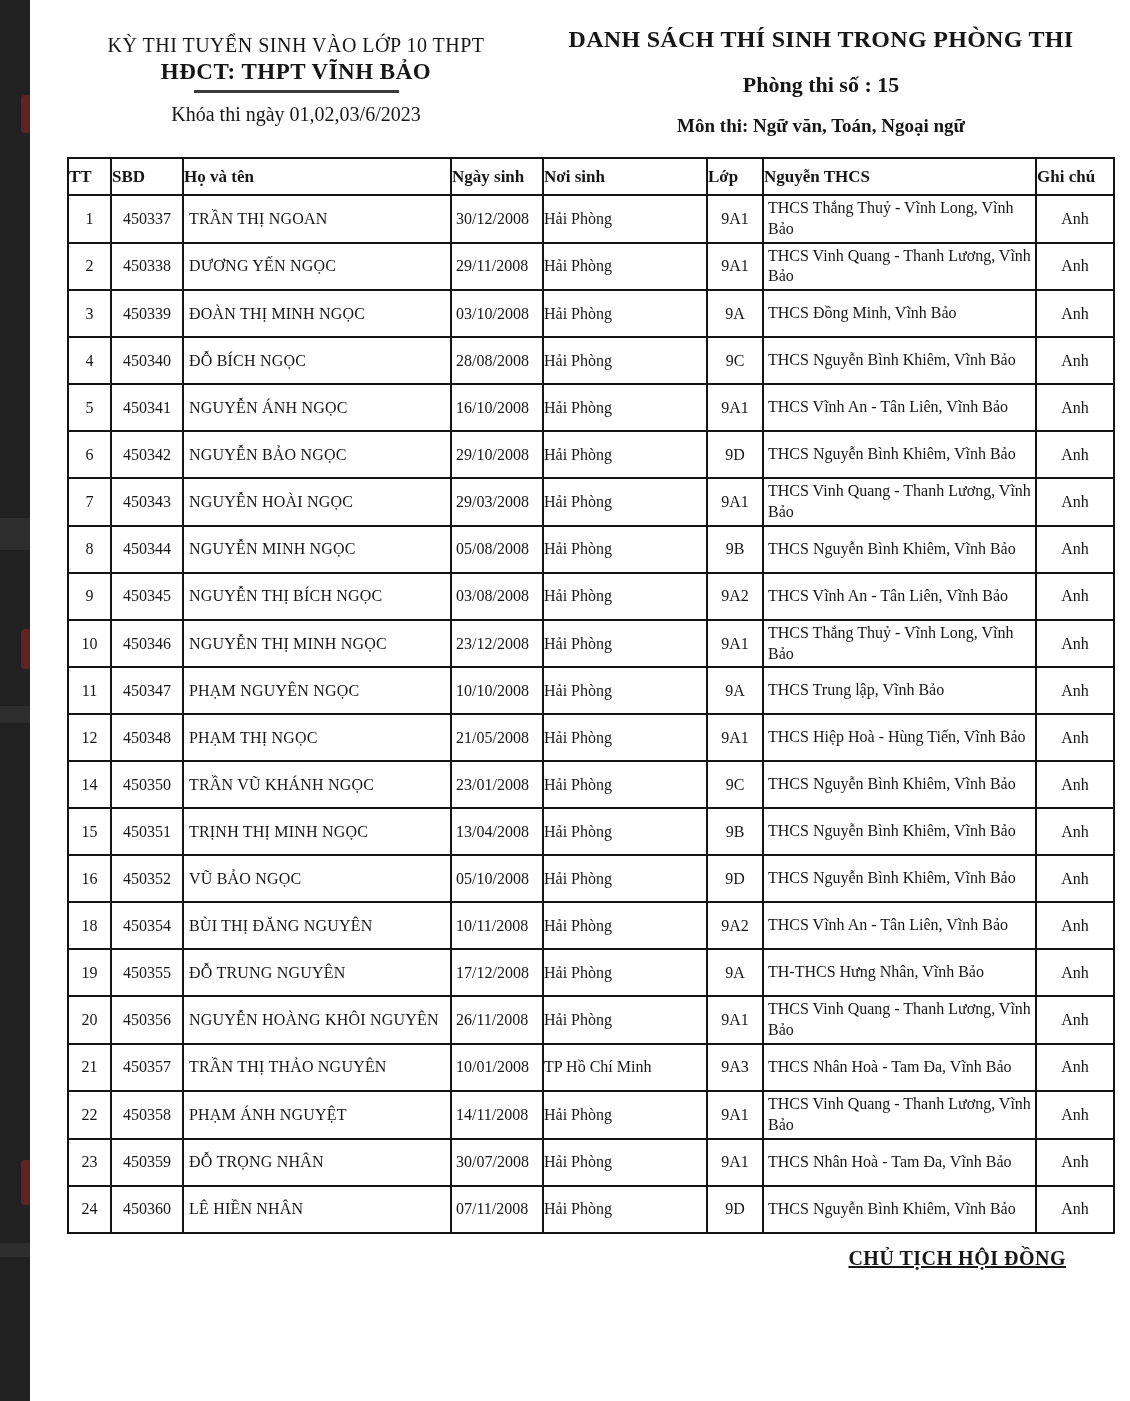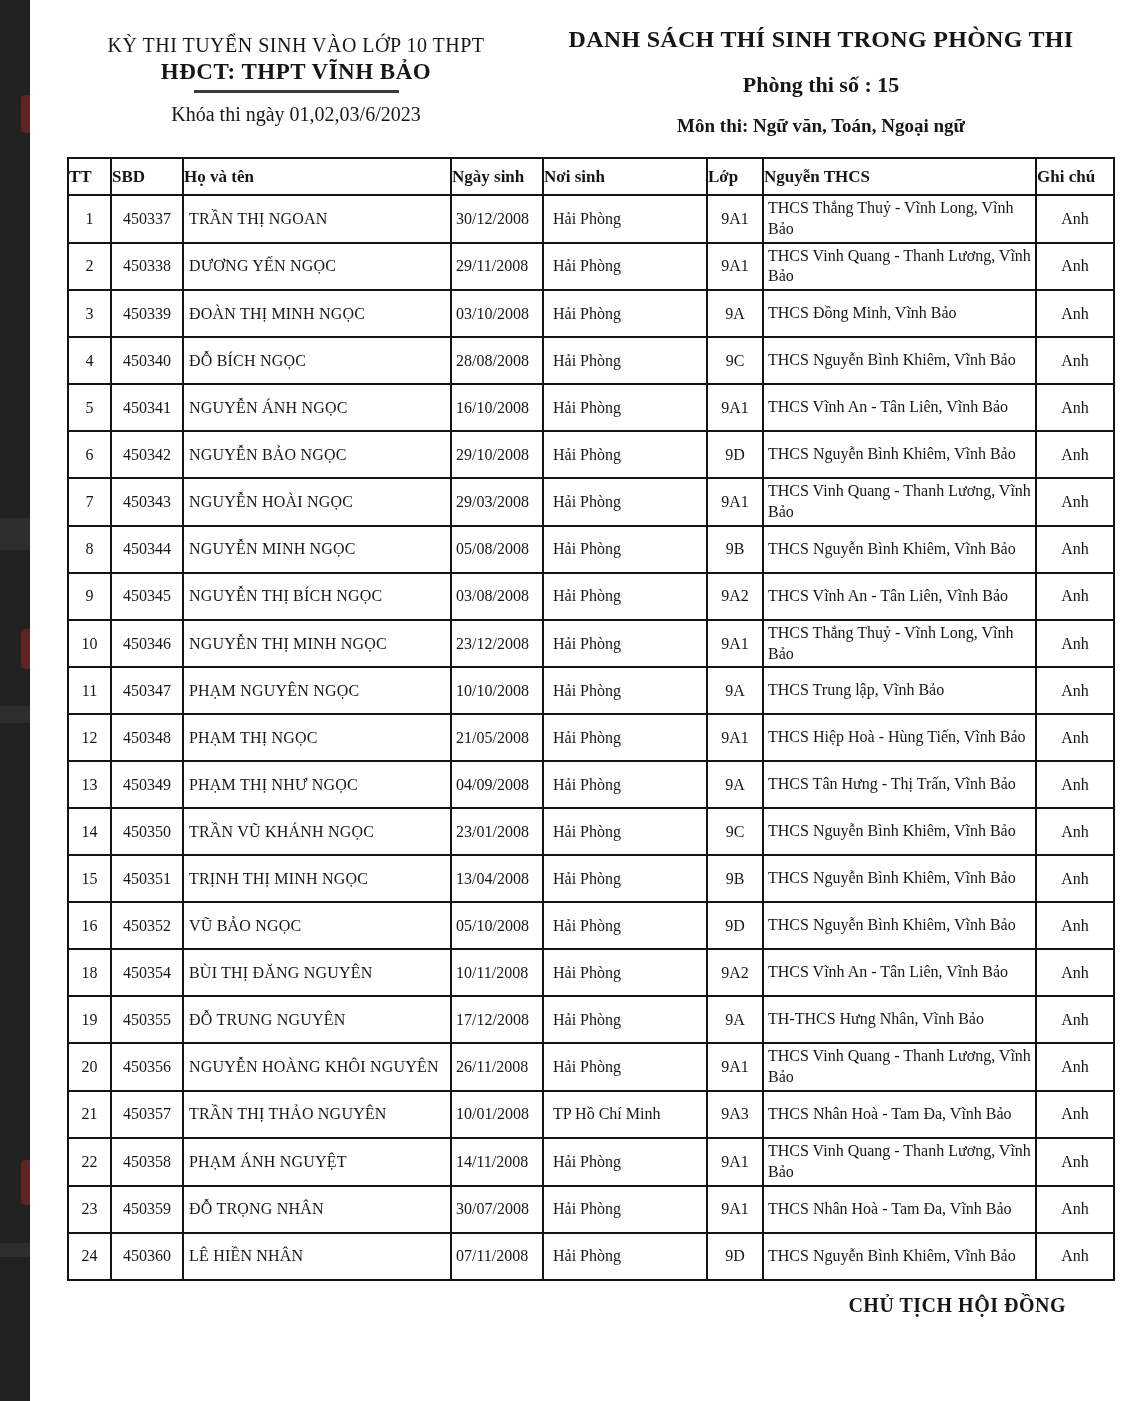--- a/index.html
+++ b/index.html
@@ -56,26 +56,26 @@
   col.c-sbd  { width:72px; }
   col.c-name { width:268px; }
   col.c-dob  { width:92px; }
   col.c-pob  { width:164px; }
   col.c-cls  { width:56px; }
   col.c-sch  { width:273px; }
   col.c-note { width:78px; }
   td:nth-child(1), td:nth-child(2), td:nth-child(6), td:nth-child(8) { text-align:center; }
   td:nth-child(3) { padding-left:5px; letter-spacing:.2px; }
   td:nth-child(4) { padding-left:4px; font-size:15.5px; }
-  td:nth-child(5) { padding-left:9px; }
+  td:nth-child(5) { padding-left:0; }
   td:nth-child(7) { padding:2px 3px 2px 4px; font-size:15px; line-height:1.3;border-radius:16px; }
 
   .footer {
     margin-top:13px; padding-right:64px;
-    text-align:right; font-size:20px; font-weight:bold; letter-spacing:.5px;
+    text-align:right; font-size:20px; font-weight:bold; letter-spacing:.5px;text-decoration:underline;
   }
 </style>
 </head>
 <body>
 
 <div class="side-strip">
   <div class="strip-mark" style="top:95px;  height:38px;"></div>
   <div class="strip-band" style="top:518px; height:32px;"></div>
   <div class="strip-mark" style="top:629px; height:40px;"></div>
   <div class="strip-band" style="top:706px; height:17px;"></div>
@@ -237,30 +237,20 @@
           <td>12</td>
           <td>450348</td>
           <td>PHẠM THỊ NGỌC</td>
           <td>21/05/2008</td>
           <td>Hải Phòng</td>
           <td>9A1</td>
           <td>THCS Hiệp Hoà - Hùng Tiến, Vĩnh Bảo</td>
           <td>Anh</td>
         </tr>
         <tr>
-          <td>13</td>
-          <td>450349</td>
-          <td>PHẠM THỊ NHƯ NGỌC</td>
-          <td>04/09/2008</td>
-          <td>Hải Phòng</td>
-          <td>9A</td>
-          <td>THCS Tân Hưng - Thị Trấn, Vĩnh Bảo</td>
-          <td>Anh</td>
-        </tr>
-        <tr>
           <td>14</td>
           <td>450350</td>
           <td>TRẦN VŨ KHÁNH NGỌC</td>
           <td>23/01/2008</td>
           <td>Hải Phòng</td>
           <td>9C</td>
           <td>THCS Nguyễn Bình Khiêm, Vĩnh Bảo</td>
           <td>Anh</td>
         </tr>
         <tr>

